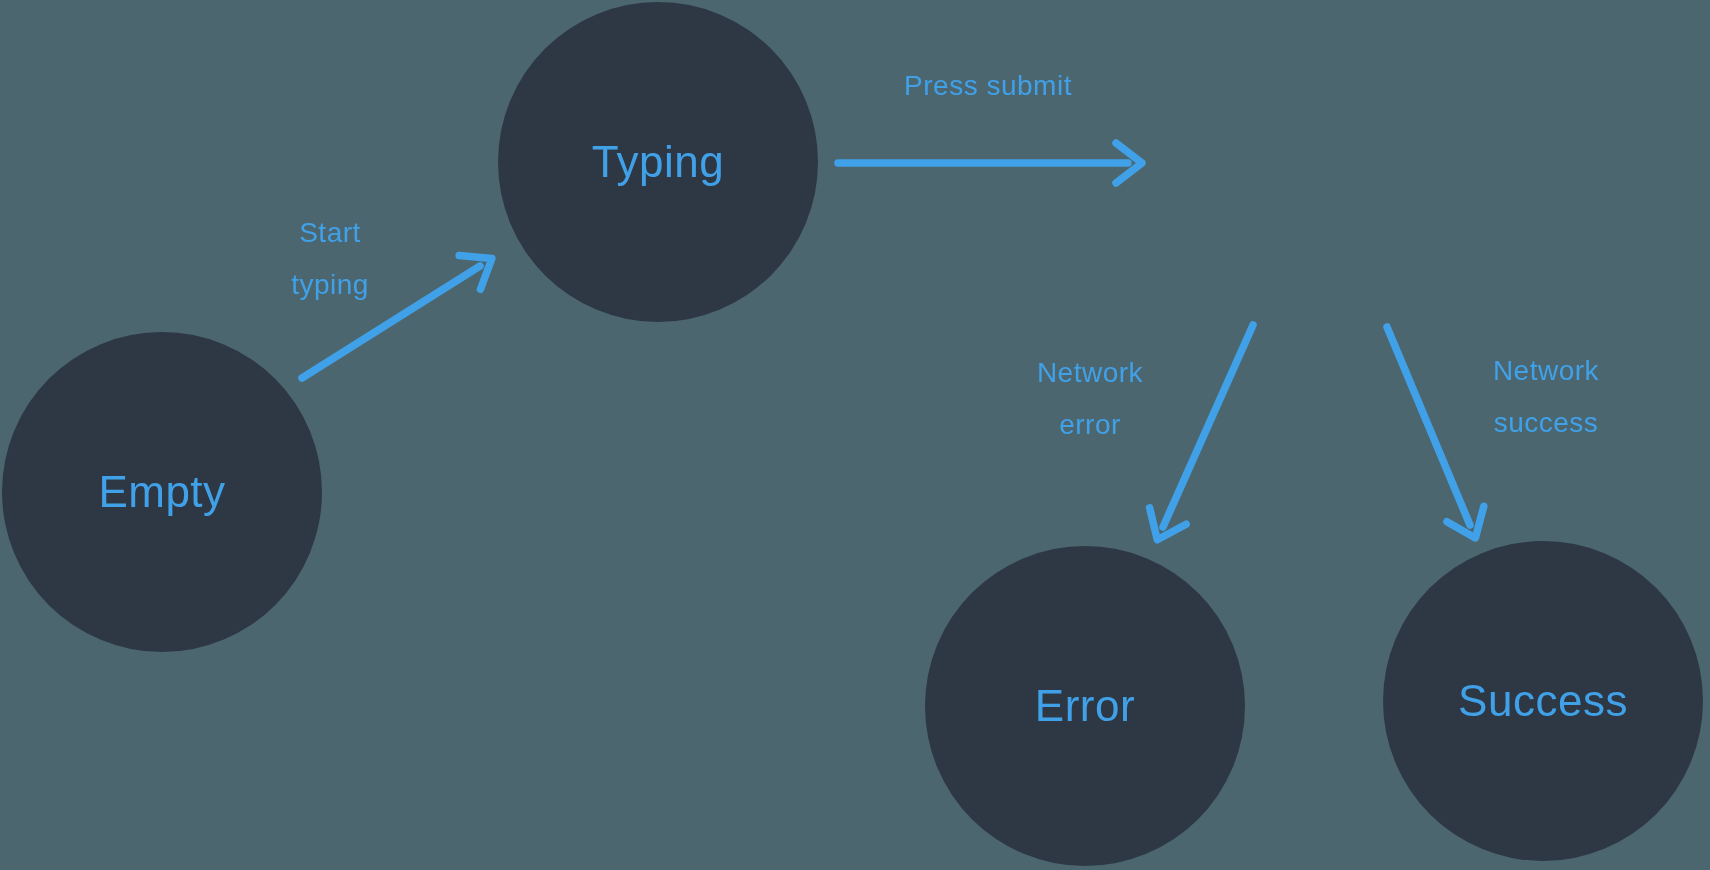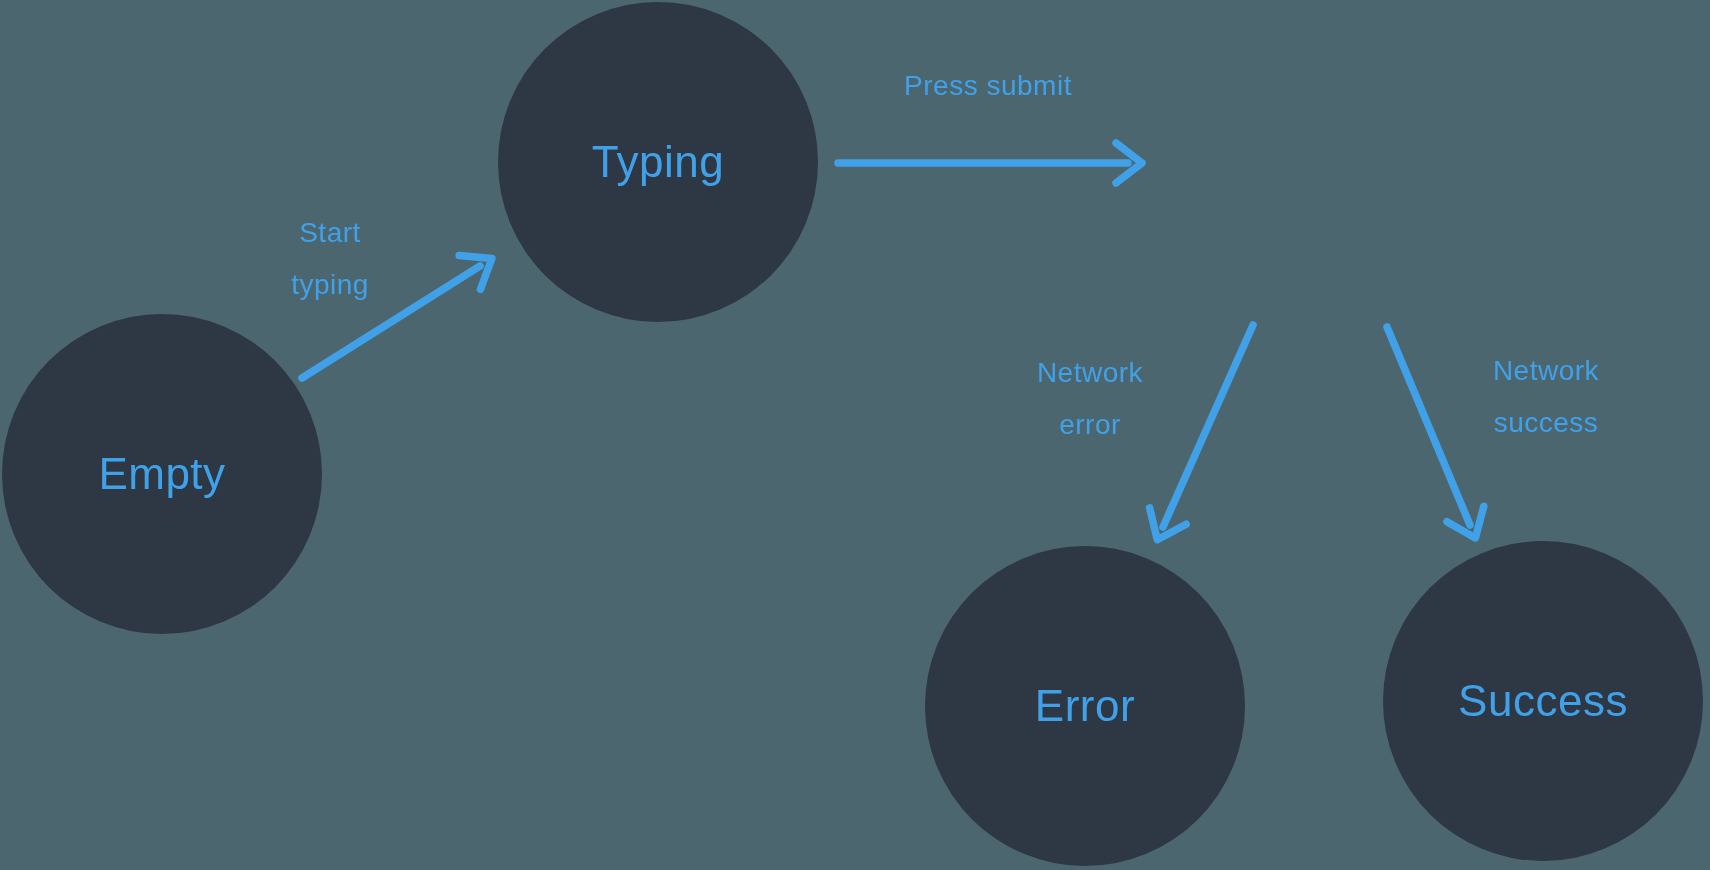--- a/index.html
+++ b/index.html
@@ -48,21 +48,21 @@
     position: absolute;
     transform: translate(-50%, -50%);
     color: #40A1E8;
     font-size: 28px;
     line-height: 52px;
     text-align: center;
     white-space: pre-line;
     letter-spacing: 0.5px;
   }
   
-  .node-empty      { left: 2px;    top: 314px; }
+  .node-empty      { left: 2px;    top: 332px; }
   .node-typing     { left: 498px;  top: 2px;   }
   .node-submitting { left: 1170px; top: 5px;   }
   .node-error      { left: 925px;  top: 546px; }
   .node-success    { left: 1383px; top: 541px; }
 
   .label-start-typing    { left: 330px;  top: 243px; margin-top: 16px; }
   .label-press-submit    { left: 988px;  top: 86px;  }
   .label-network-error   { left: 1090px; top: 399px; }
   .label-network-success { left: 1546px; top: 397px; }
 </style>

